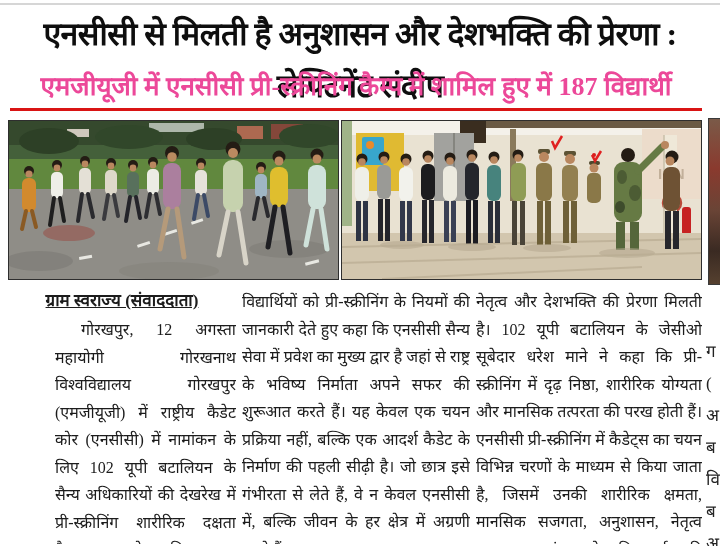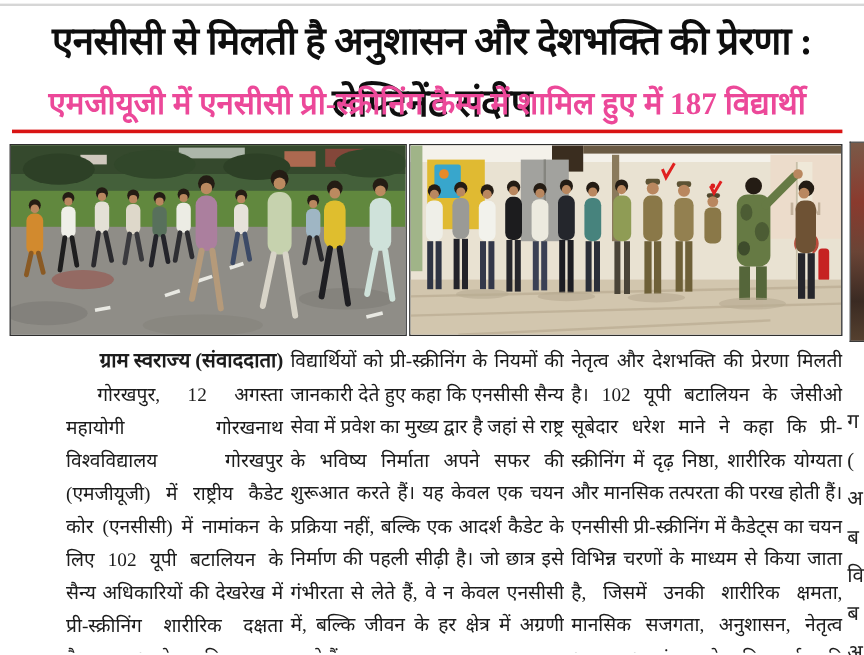--- a/index.html
+++ b/index.html
@@ -16,22 +16,22 @@
   #photo-left{left:8px;width:329px;}
   #photo-right{left:341px;width:359px;}
   #photo-strip{position:absolute;top:118px;left:708px;width:12px;height:165px;
        border:1px solid #3a3a3a;border-right:none;
        background:linear-gradient(180deg,#7a5a48 0%,#8a3a2e 30%,#6a4436 55%,#3a2a22 80%,#55402f 100%);}
   .col{position:absolute;top:288px;height:256px;font-size:16px;line-height:27.5px;
        text-align:justify;overflow:hidden;}
   #col1{left:8px;width:228px;}
   #col2{left:242px;width:228px;}
   #col3{left:476px;width:226px;}
-  .col h3{margin:0 0 2px 0;font-size:17px;font-weight:bold;text-align:right;
-          line-height:26px;}
+  .col h3{margin:0 0 2px 0;font-size:17px;font-weight:bold;text-align:center;
+          text-decoration:underline;line-height:26px;}
   .col p{margin:0;}
   .col p.ind{text-indent:26px;margin-left:47px;}
   #edge-col{position:absolute;top:336px;left:706px;width:14px;height:210px;overflow:hidden;
             font-size:17px;line-height:32px;white-space:nowrap;color:#222;}
   #edge-col div{height:32px;}
 </style>
 </head>
 <body>
 
 <div id="page">

